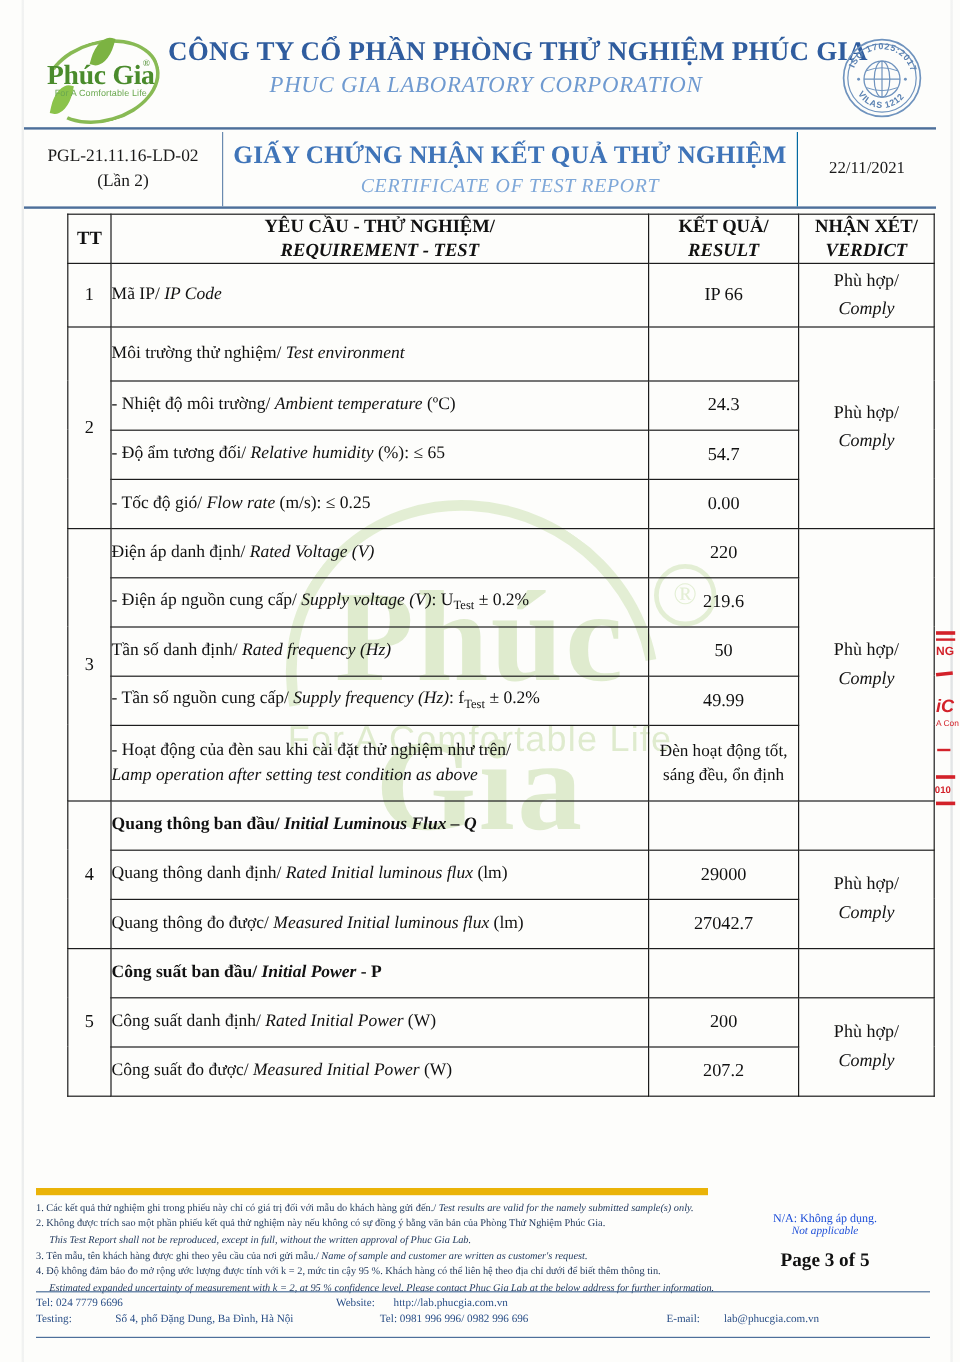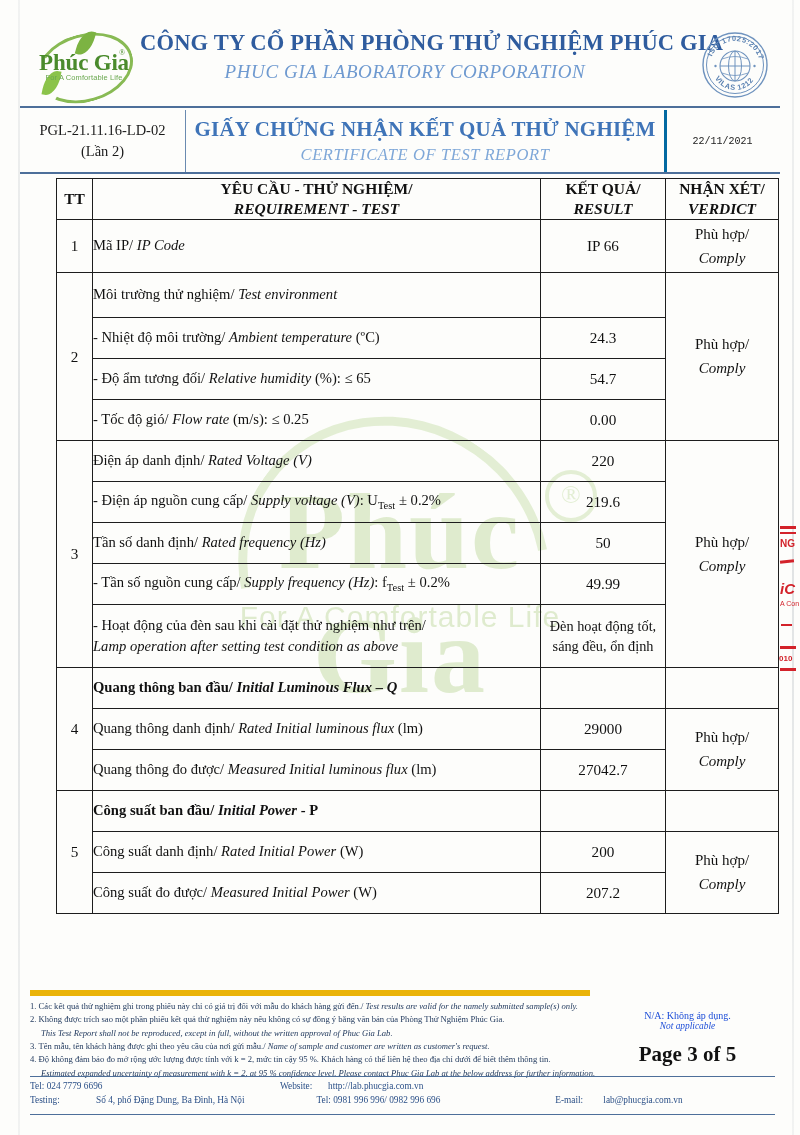--- a/index.html
+++ b/index.html
@@ -195,21 +195,21 @@
     align-items: center; justify-content: center;
     font-family: "Liberation Serif", serif;
     font-size: 14.5px;
     color: #1a1a1a;
     line-height: 1.45;
   }
   .tb-center {
     position: absolute;
     left: 166px; top: 0;
     width: 478px; height: 100%;
-    border-right: 3px solid #0369a1;
+    border-right: 1px solid #0369a1;
     display: flex; flex-direction: column;
     align-items: center; justify-content: center;
   }
   .tb-title-vi {
     font-family: "Liberation Serif", serif;
     font-weight: bold;
     font-size: 21px;
     color: #3f74b8;
     letter-spacing: .2px;
     white-space: nowrap;
@@ -221,22 +221,22 @@
     color: #7ea7d8;
     letter-spacing: .6px;
     margin-top: 3px;
     white-space: nowrap;
   }
   .tb-date {
     position: absolute;
     left: 645px; top: 0;
     right: 0; height: 100%;
     display: flex; align-items: center; justify-content: center;
-    font-family: Liberation Mono, monospace;
-    font-size: 10px;
+    font-family: Liberation Serif, serif;
+    font-size: 14px;
     color: #1a1a1a;
   }
 
   
   .tbl-wrap {
     position: absolute;
     left: 56px;
     top: 178px;
     width: 722px;
     z-index: 2;
@@ -321,21 +321,21 @@
   .na-vi { font-size: 10px; }
   .na-en { font-size: 9.4px; font-style: italic; }
   .page-num {
     position: absolute;
     left: 600px;
     top: 1042px;
     width: 175px;
     text-align: center;
     z-index: 2;
     font-family: "Liberation Serif", serif;
-    font-size: 21px;
+    font-size: 16px;
     font-weight: bold;
     color: #111;
   }
 
   
   .footer {
     position: absolute;
     left: 30px;
     top: 1076px;
     width: 745px;

